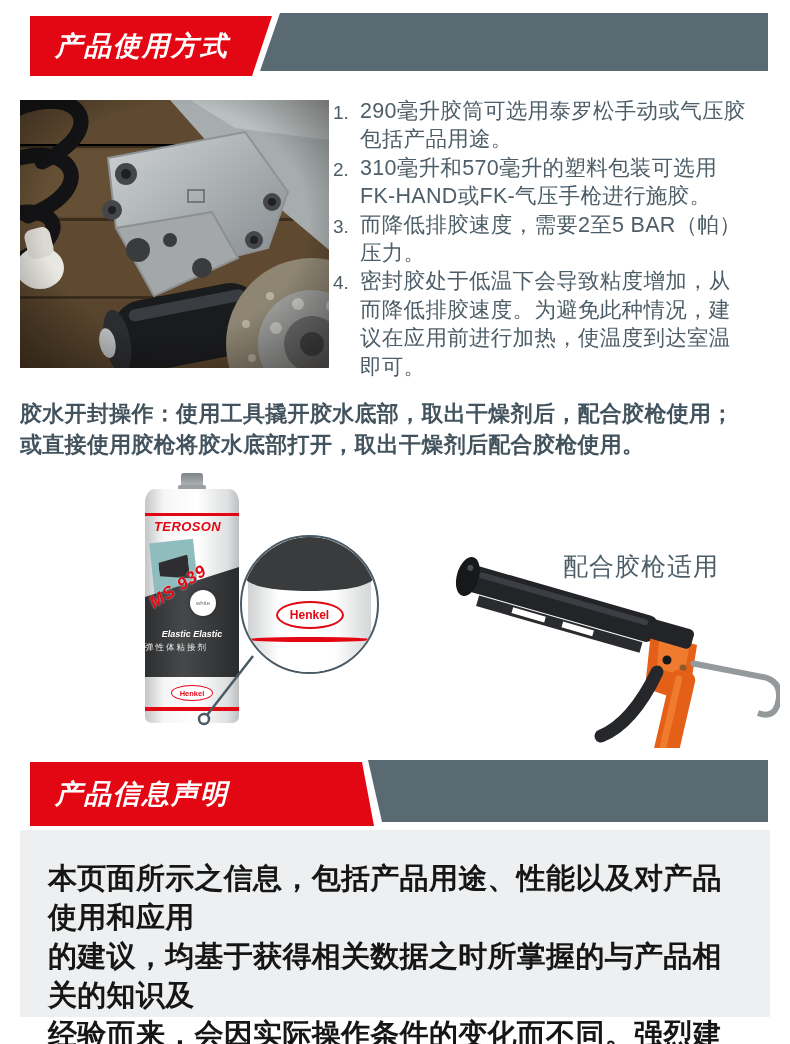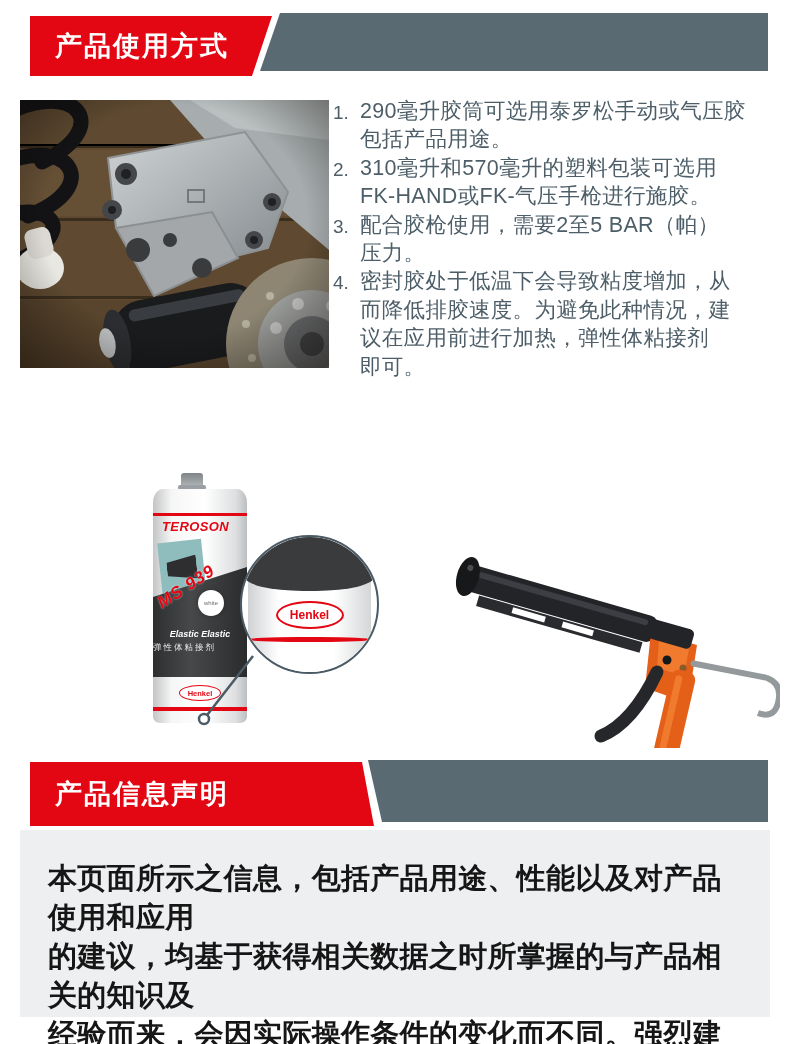--- a/index.html
+++ b/index.html
@@ -1,21 +1,21 @@
 <!DOCTYPE html>
 <html><head>
 <meta charset="utf-8">
 <style>
   html,body{margin:0;padding:0;background:#fff;}
   body{font-family:"Liberation Sans",sans-serif;}
   .stage{position:relative;width:790px;height:1044px;background:#fff;overflow:hidden;}
 
   
   .banner-red{position:absolute;background:#e30613;color:#fff;display:flex;align-items:center;
-    box-sizing:border-box;padding-left:25px;font-weight:bold;font-size:27px;letter-spacing:2px;}
+    box-sizing:border-box;padding-left:25px;font-weight:bold;font-size:27px;letter-spacing:2px;font-style:italic;}
   .banner-red.top{left:30px;top:16px;width:242px;height:60px;
     clip-path:polygon(0 0,242px 0,222px 60px,0 60px);}
   .banner-red.bottom{left:30px;top:762px;width:344px;height:64px;
     clip-path:polygon(0 0,332px 0,344px 64px,0 64px);}
   .banner-gray{position:absolute;background:#5a6a73;}
   .banner-gray.top{left:260px;top:13px;width:508px;height:58px;
     clip-path:polygon(20px 0,508px 0,508px 58px,0 58px);}
   .banner-gray.bottom{left:368px;top:760px;width:400px;height:62px;
     clip-path:polygon(0 0,400px 0,400px 62px,14px 62px);}
 
@@ -30,21 +30,21 @@
 
   
   .opening{position:absolute;left:20px;top:399px;width:756px;font-size:22px;line-height:30.5px;
     color:#42535d;white-space:pre-line;font-weight:600;letter-spacing:.3px;}
   .opening .lead{font-weight:800;}
 
   
   .cartridge{position:absolute;left:145px;top:473px;width:94px;height:250px;}
   .cart-cap{position:absolute;left:36px;top:0;width:22px;height:15px;background:linear-gradient(180deg,#7e8487,#b6babc);border-radius:3px 3px 0 0;}
   .cart-cap:after{content:"";position:absolute;left:-3px;top:12px;width:28px;height:5px;background:#9aa0a3;border-radius:2px;}
-  .cart-body{position:absolute;left:8px;top:16px;width:94px;height:234px;overflow:hidden;
+  .cart-body{position:absolute;left:0;top:16px;width:94px;height:234px;overflow:hidden;
     background:linear-gradient(90deg,#c3c5c6,#f6f6f6 20%,#ffffff 55%,#dddfe0 88%,#bcbebf);
     border-radius:10px 10px 7px 7px / 14px 14px 6px 6px;}
   .cart-stripe1{position:absolute;left:0;top:24px;width:100%;height:3px;background:#e30613;}
   .cart-brand{position:absolute;left:9px;top:30px;color:#e30613;font-size:13px;font-weight:800;font-style:italic;letter-spacing:.4px;}
   .cart-img{position:absolute;left:7px;top:52px;width:44px;height:56px;background:#8fbdbd;transform:rotate(-6deg);overflow:hidden;}
   .cart-img .applicator{position:absolute;left:7px;top:15px;width:30px;height:24px;background:#2e2e30;
     clip-path:polygon(0 22%,100% 0,100% 100%,0 78%);}
   .cart-dark{position:absolute;left:0;top:78px;width:94px;height:110px;
     background:linear-gradient(90deg,#2e2f31,#47484a 40%,#2a2b2d);
     clip-path:polygon(0 30px,94px 0,94px 110px,0 110px);}
@@ -172,32 +172,34 @@
       <span class="txt">290毫升胶筒可选用泰罗松手动或气压胶
 包括产品用途。</span>
     </div>
     <div class="step">
       <span class="num">2.</span>
       <span class="txt">310毫升和570毫升的塑料包装可选用
 FK-HAND或FK-气压手枪进行施胶。</span>
     </div>
     <div class="step">
       <span class="num">3.</span>
-      <span class="txt">配合胶枪使用，需要2至5 BAR（帕）
+      <span class="txt">而降低排胶速度，需要2至5 BAR（帕）
 压力。</span>
     </div>
     <div class="step">
       <span class="num">4.</span>
       <span class="txt">密封胶处于低温下会导致粘度增加，从
 而降低排胶速度。为避免此种情况，建
-议在应用前进行加热，弹性体粘接剂
+议在应用前进行加热，使温度到达室温
 即可。</span>
     </div>
   </div>
 
+  <div class="opening"><span class="lead">胶水开封操作：</span><span>使用工具撬开胶水底部，取出干燥剂后，配合胶枪使用；
+或直接使用胶枪将胶水底部打开，取出干燥剂后配合胶枪使用。</span></div>
 
   <div class="cartridge">
     <div class="cart-cap"></div>
     <div class="cart-body">
       <div class="cart-stripe1"></div>
       <div class="cart-brand">TEROSON</div>
       <div class="cart-img">
         <div class="applicator"></div>
       </div>
       <div class="cart-dark"></div>
@@ -216,20 +218,21 @@
       <div class="zc-oval">Henkel</div>
       <div class="zc-stripe"></div>
     </div>
   </div>
 
   <svg class="connector" viewBox="0 0 130 95">
     <line x1="14" y1="79" x2="63" y2="16" stroke="#4b5b66" stroke-width="2.5"></line>
     <circle cx="14" cy="79" r="5" fill="#fff" stroke="#4b5b66" stroke-width="2.5"></circle>
   </svg>
 
+  <div class="callout gun">配合胶枪适用</div>
 
   <svg class="gun-svg" viewBox="0 0 335 200">
     <g transform="rotate(16 30 40)">
       <rect x="36" y="46" width="170" height="11" fill="#2a2b2e"></rect>
       <rect x="72" y="48" width="34" height="6" fill="#ffffff"></rect>
       <rect x="124" y="48" width="32" height="6" fill="#ffffff"></rect>
       <rect x="18" y="18" width="198" height="27" rx="9" fill="#232428"></rect>
       <rect x="30" y="23" width="176" height="6" rx="3" fill="#3c3e43"></rect>
       <ellipse cx="20" cy="31" rx="11" ry="20" fill="#17181a"></ellipse>
       <circle cx="20" cy="22" r="3" fill="#4a4c50"></circle>

